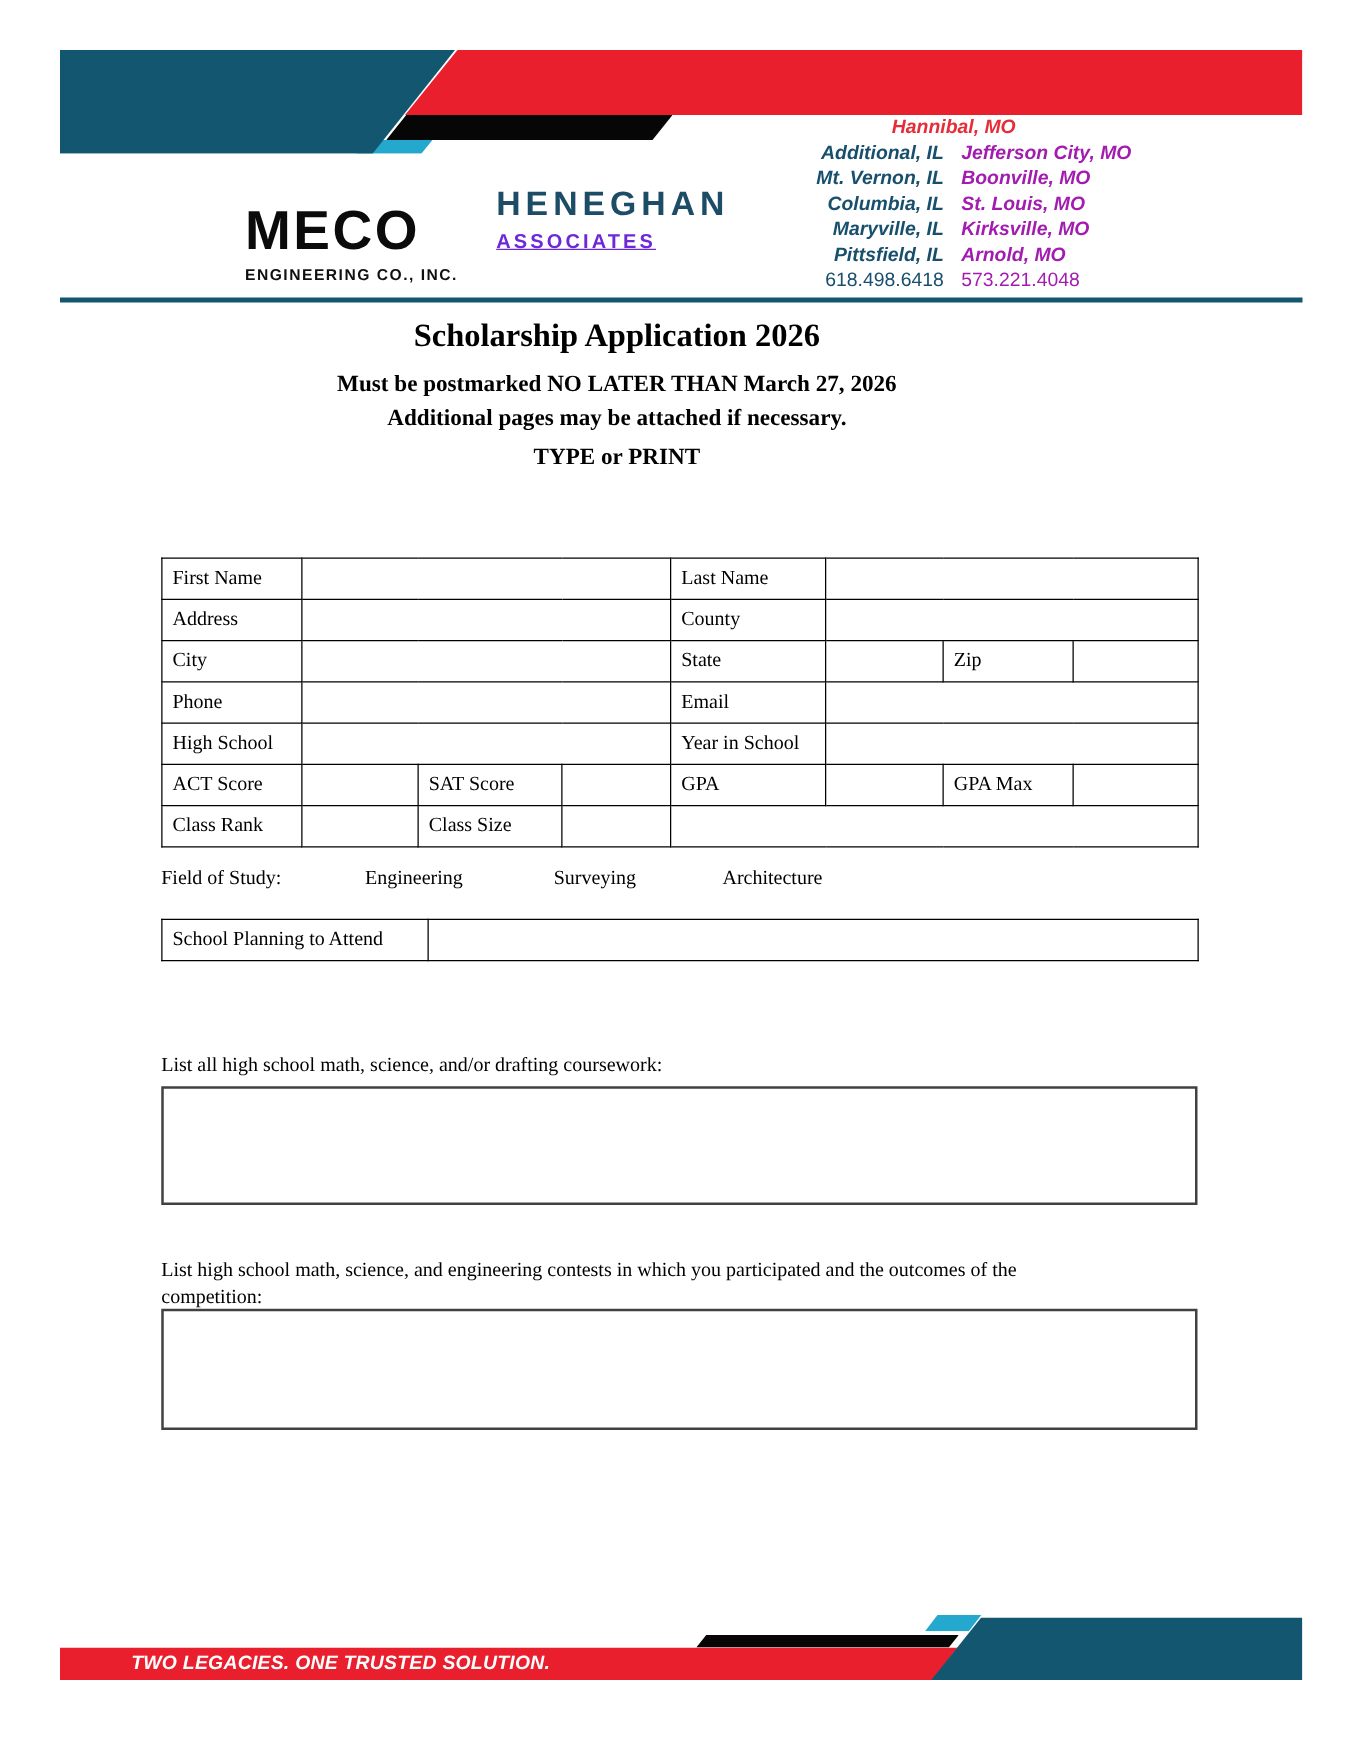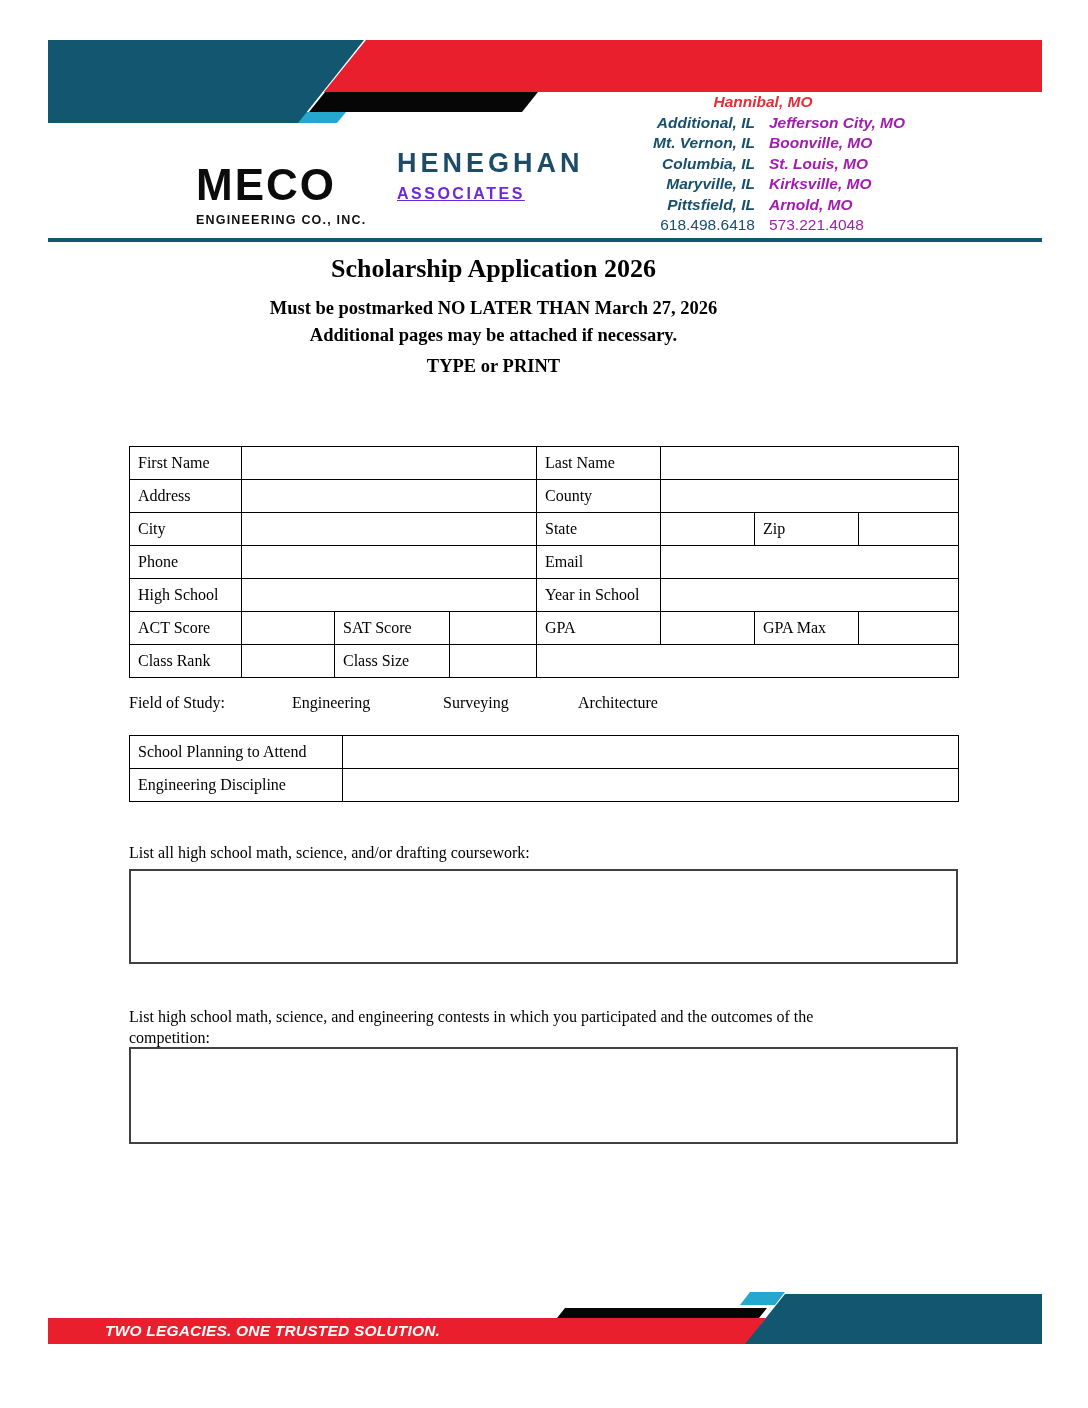--- a/index.html
+++ b/index.html
@@ -181,24 +181,20 @@
 <table class="school-table">
   <colgroup>
       <col style="width:213px">
       <col style="width:616px">
     </colgroup>
   <tbody>
       <tr>
     <td>School Planning to Attend</td>
     <td></td>
   </tr>
-  <tr>
-    <td>Engineering Discipline</td>
-    <td></td>
-  </tr>
 </tbody>
   </table>
 
 <div class="prompt prompt-1">List all high school math, science, and/or drafting coursework:</div>
 <div class="bigbox box-1"></div>
 
 <div class="prompt prompt-2">List high school math, science, and engineering contests in which you participated and the outcomes of the
 competition:</div>
 <div class="bigbox box-2"></div>
 

